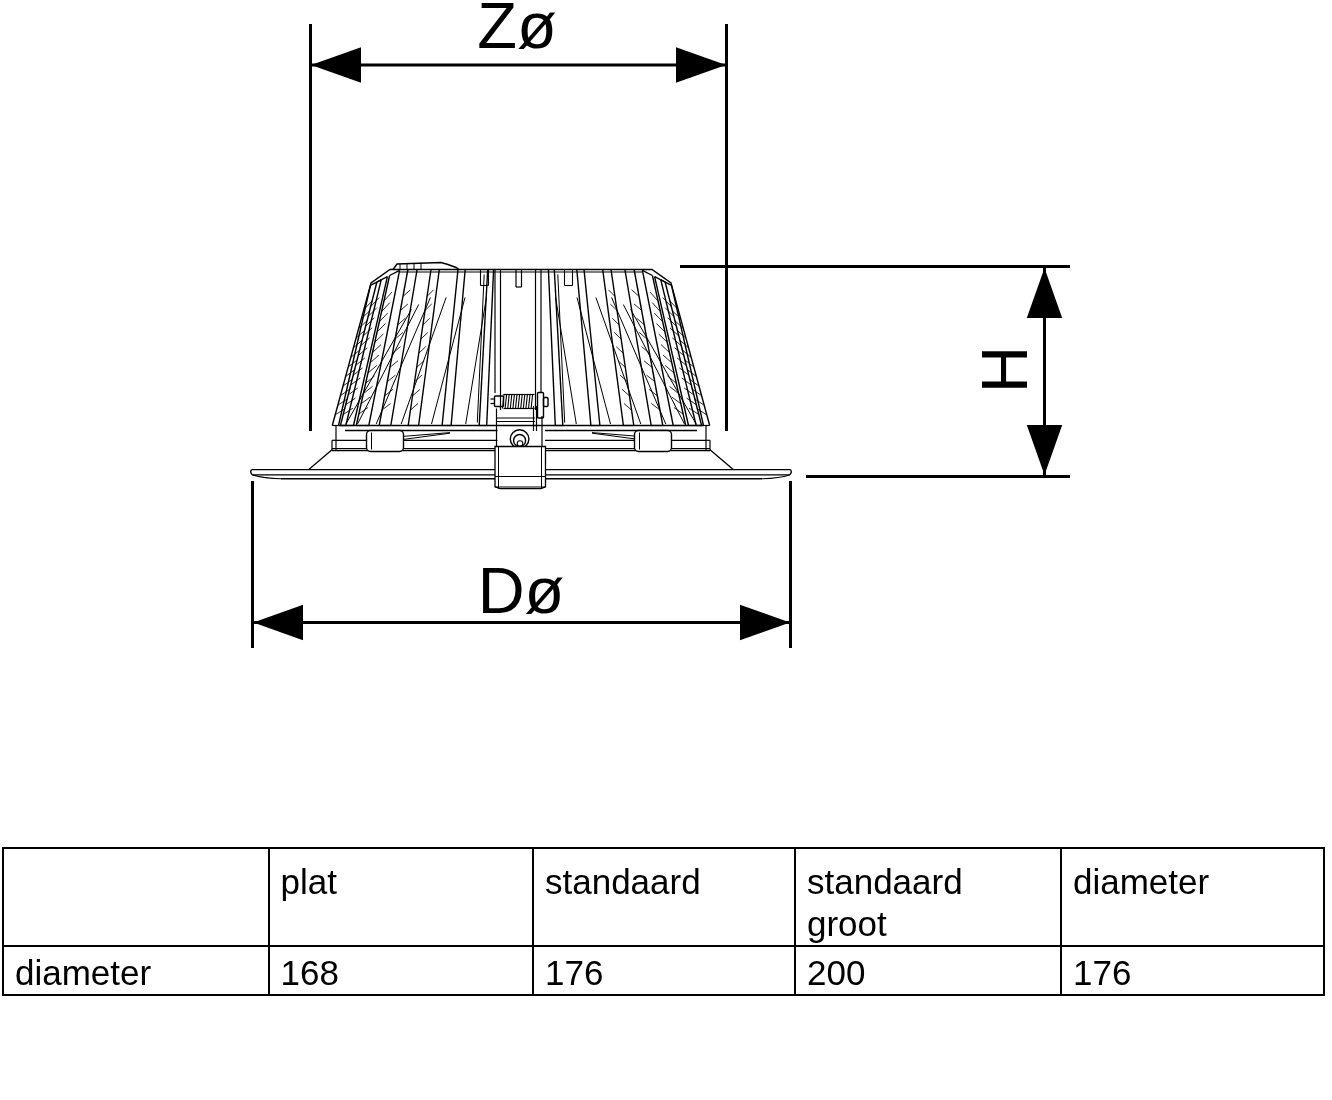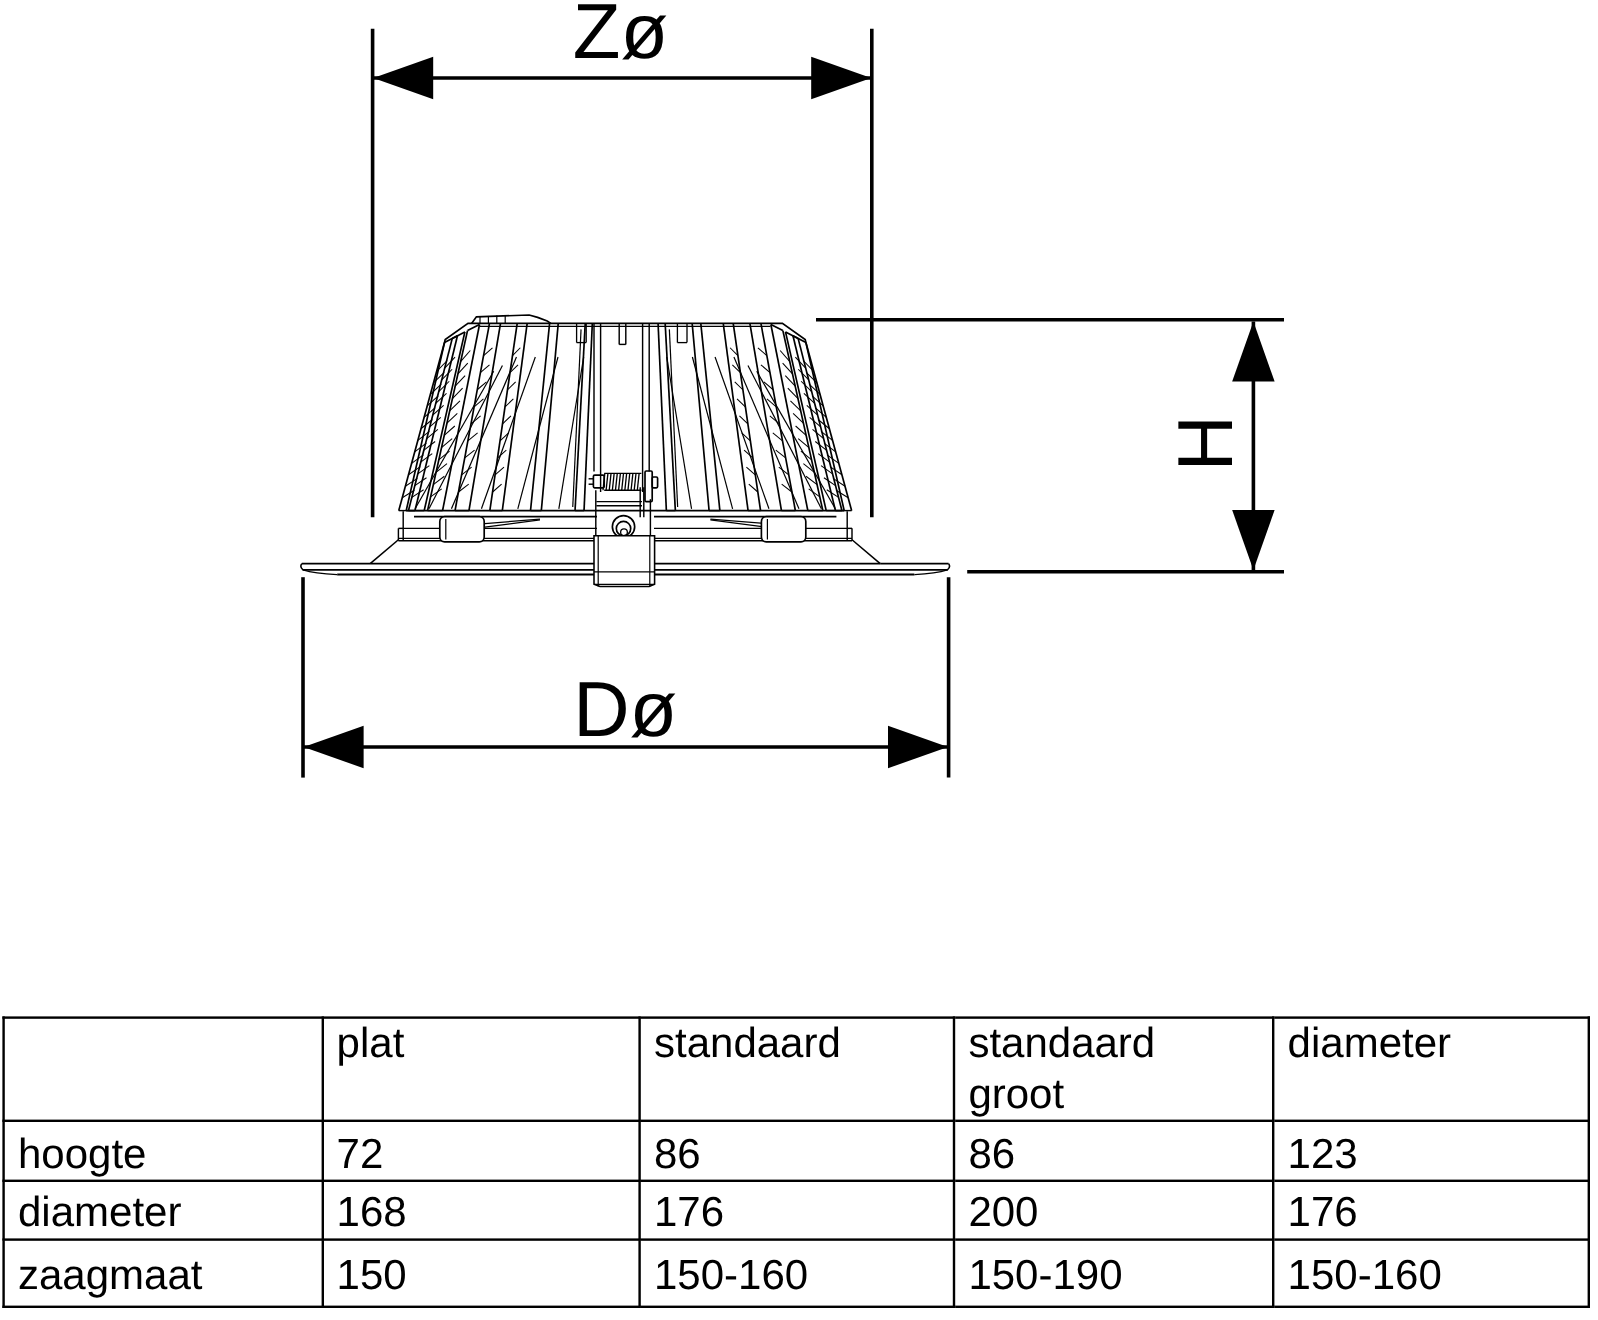--- a/index.html
+++ b/index.html
@@ -1,20 +1,20 @@
 <!DOCTYPE html>
 <html><head><meta charset="utf-8">
 <style>
 html,body{margin:0;padding:0;background:#fff;width:1332px;height:1100px;overflow:hidden}
 body{font-family:"Liberation Sans",sans-serif;color:#000}
 svg text{font-family:"Liberation Sans",sans-serif}
 table{position:absolute;left:2px;top:847px;width:1323px;border-collapse:collapse;table-layout:fixed;
  font-size:35px;color:#000;}
 td{border:2px solid #000;padding:5px 0 0 11px;vertical-align:middle;overflow:hidden;line-height:42px}
-tr.hdr td{vertical-align:top;padding-top:0;height:82px}
+tr.hdr td{vertical-align:top;padding-top:12px;height:82px}
 tr.r1 td{height:43px}
 tr.r2 td{height:42px}
 tr.r3 td{height:48.5px}
 </style></head>
 <body>
 <svg width="1332" height="860" viewBox="0 0 1332 860" style="position:absolute;left:0;top:0">
 <line x1="310.5" y1="24.0" x2="310.5" y2="431.0" stroke="#000" stroke-width="3.0"></line>
 <line x1="726.5" y1="24.0" x2="726.5" y2="431.0" stroke="#000" stroke-width="3.0"></line>
 <line x1="311.0" y1="65.0" x2="726.0" y2="65.0" stroke="#000" stroke-width="3.0"></line>
 <path d="M311.0 65.0 L361.0 47.2 L361.0 82.8Z" fill="#000" stroke="none"></path>
@@ -299,35 +299,21 @@
       <col>
     </colgroup>
 <tbody>
       <tr class="hdr">
         <td></td>
         <td>plat</td>
         <td>standaard</td>
         <td>standaard<br>groot</td>
         <td>diameter</td>
       </tr>
-<tr class="r1">
-        <td>hoogte</td>
-        <td>72</td>
-        <td>86</td>
-        <td>86</td>
-        <td>123</td>
-      </tr>
 <tr class="r2">
         <td>diameter</td>
         <td>168</td>
         <td>176</td>
         <td>200</td>
         <td>176</td>
       </tr>
-<tr class="r3">
-        <td>zaagmaat</td>
-        <td>150</td>
-        <td>150-160</td>
-        <td>150-190</td>
-        <td>150-160</td>
-      </tr>
 </tbody>
   </table>
 
 </body></html>

